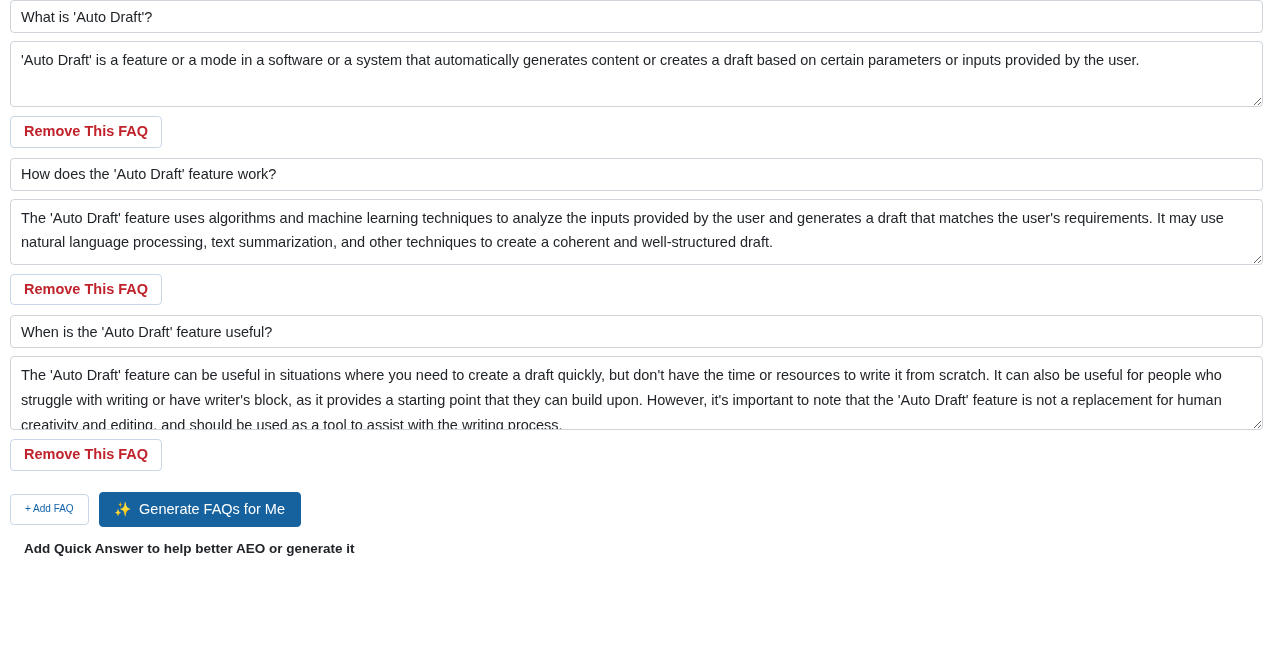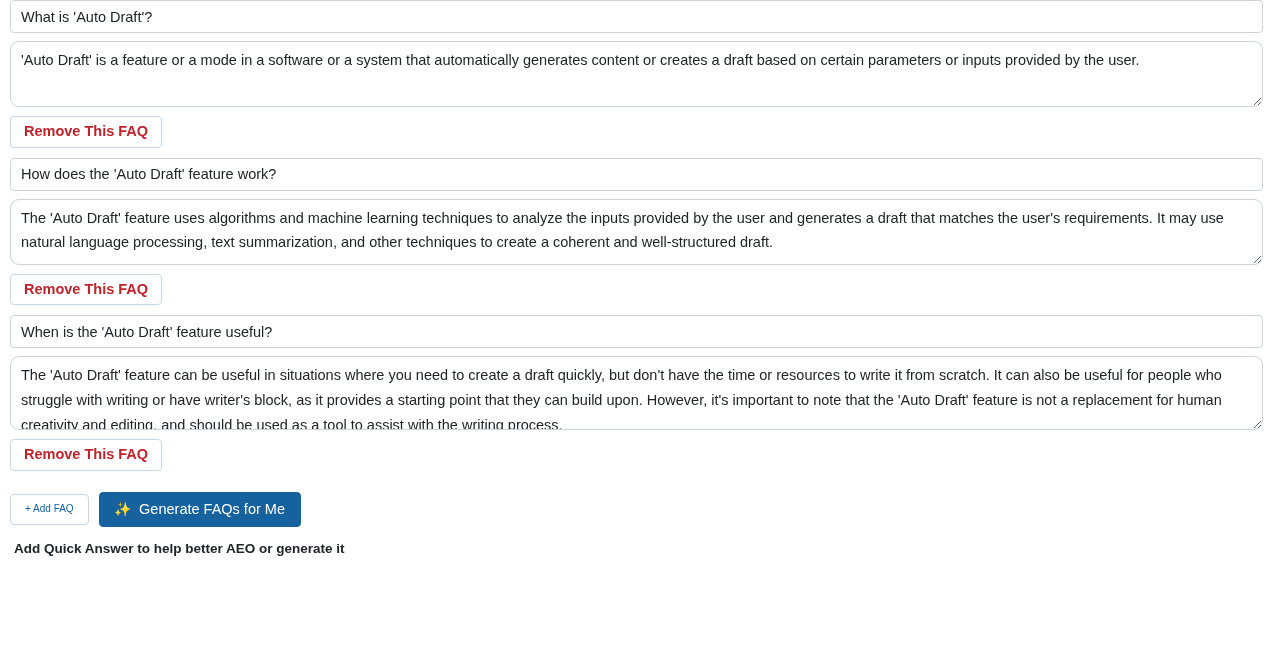--- a/index.html
+++ b/index.html
@@ -37,21 +37,21 @@
     font-family: Liberation Sans, sans-serif;
     color: #212529;
     background: #ffffff;
     outline: none;
     margin-bottom: 8px;
   }
   .field-answer {
     display: block;
     width: 1253px;
     border: 1px solid #ced4da;
-    border-radius: 9px;
+    border-radius: 4px;
     padding: 6px 10px;
     font-size: 14.5px;
     line-height: 1.72;
     font-family: "Liberation Sans", sans-serif;
     color: #212529;
     background: #ffffff;
     outline: none;
     resize: vertical;
     overflow: hidden;
   }
@@ -101,21 +101,21 @@
     line-height: 1;
     display: inline-flex;
     align-items: center;
     gap: 7px;
   }
   .sparkle-icon { font-size: 14px; line-height: 1; }
   .footer-heading {
     font-size: 13.5px;
     font-weight: bold;
     color: #212529;
-    margin: 14px 0 0 4px;
+    margin: 14px 0 0 14px;
   }
   .block-spacer { height: 10px; }
 </style>
 </head>
 <body>
 
 <div class="page">
 
 
   <div class="faq-block">

